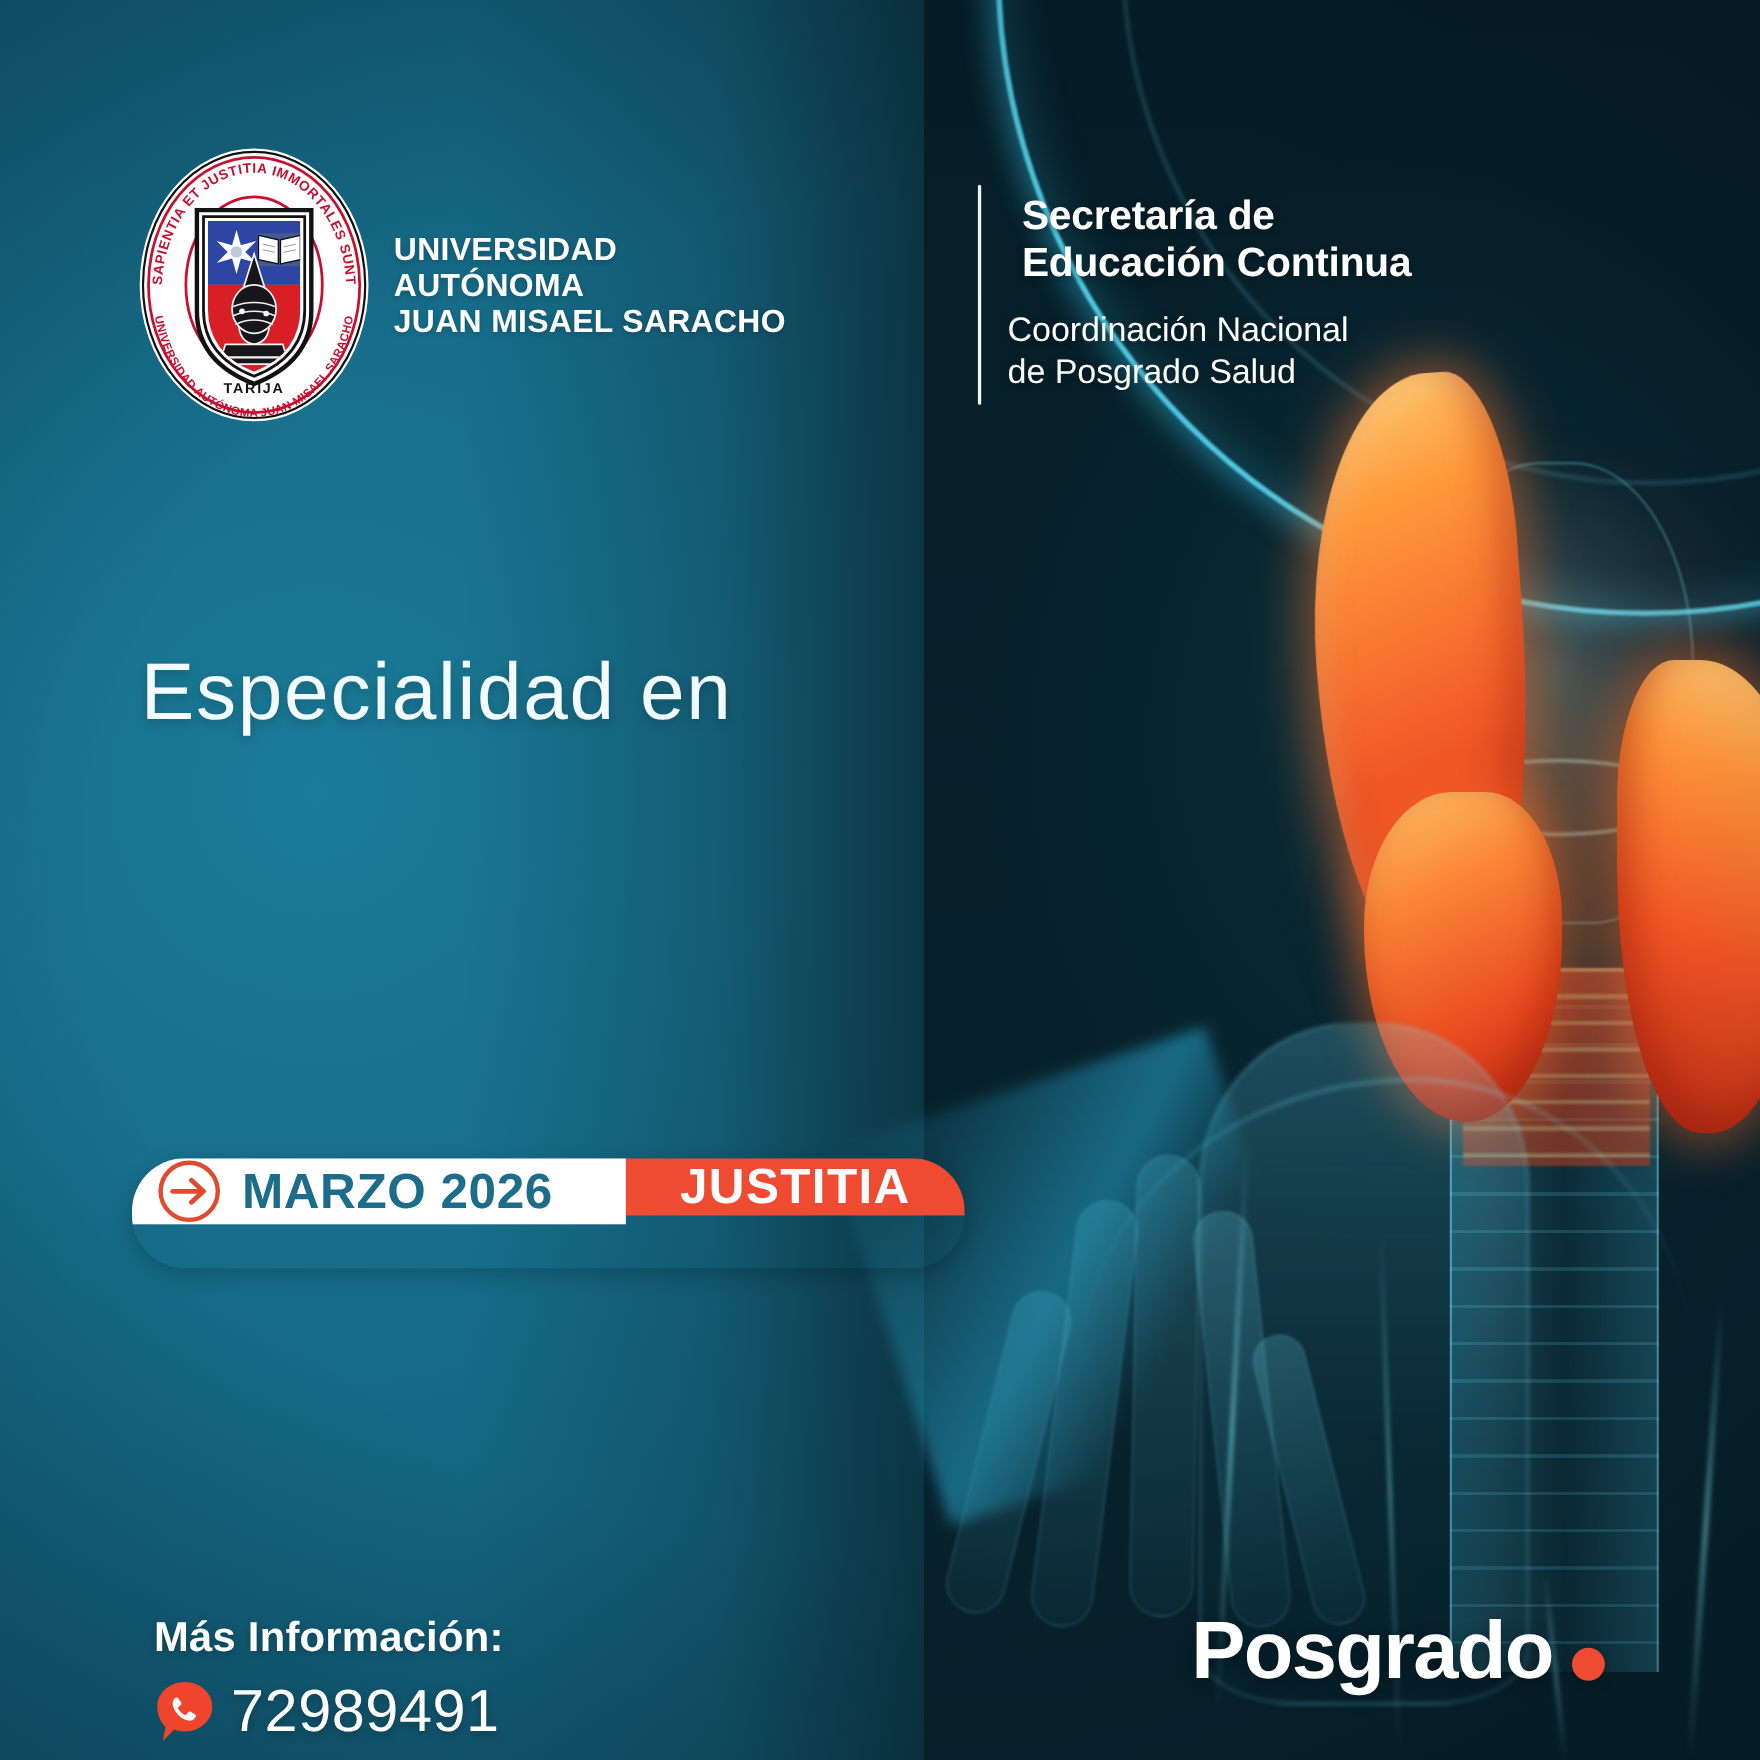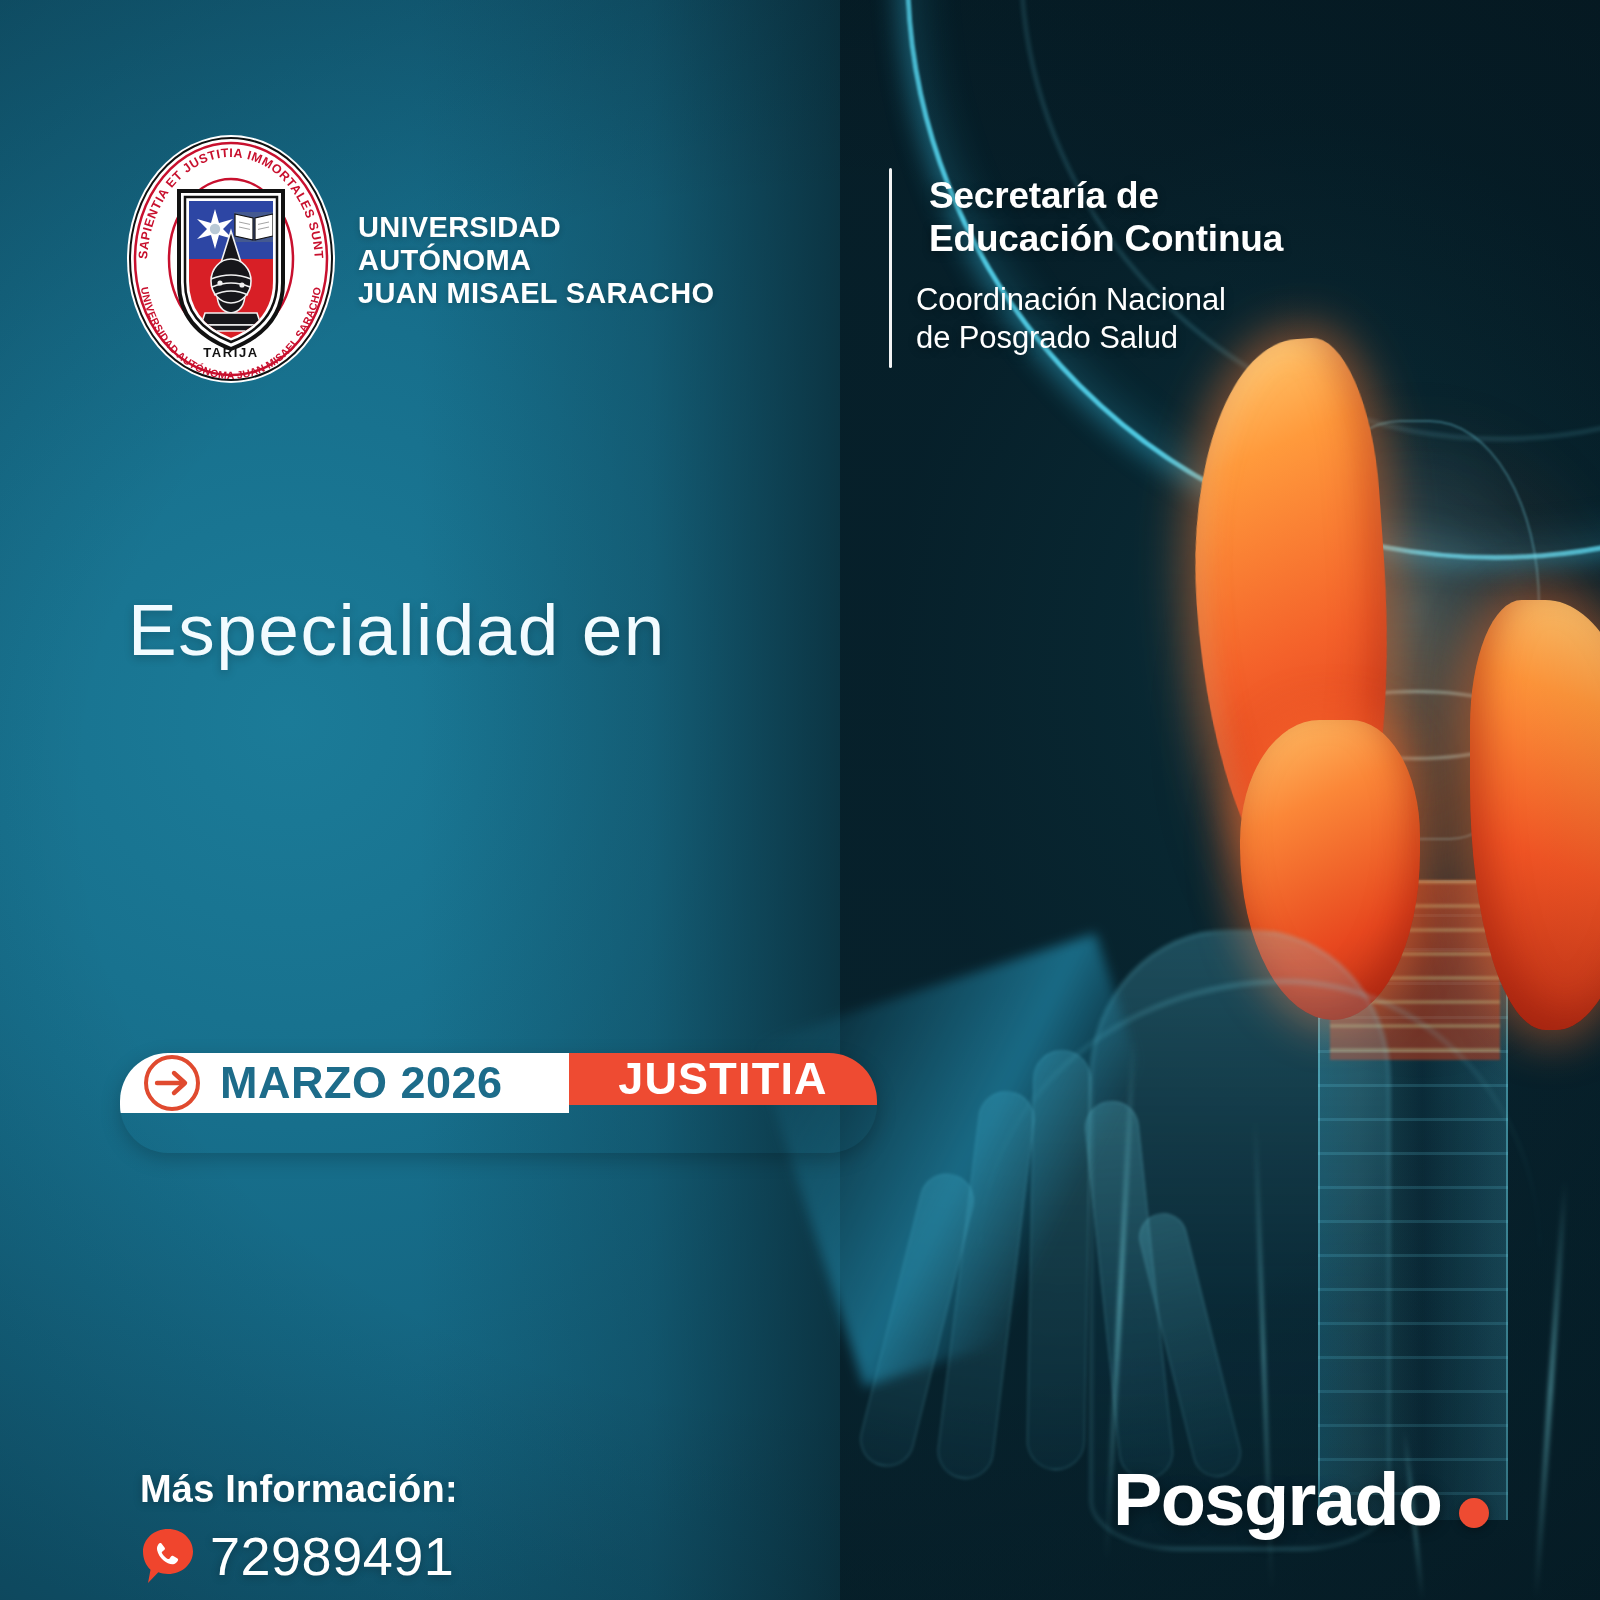--- a/index.html
+++ b/index.html
@@ -301,21 +301,21 @@
   .phone-num {
     color:#ffffff;
     font-size:54px;
     font-weight:300;
     letter-spacing:0.5px;
     text-shadow:0 2px 8px rgba(0,0,0,0.28);
   }
 
   
   .posgrado {
-    position:absolute; left:1113px; top:1463px;
+    position:absolute; left:1083px; top:1463px;
     display:flex; align-items:flex-end; gap:18px;
   }
   .posgrado-word {
     color:#ffffff;
     font-size:74px;
     font-weight:700;
     letter-spacing:-1.6px;
     line-height:1;
     text-shadow:0 3px 14px rgba(0,0,0,0.40);
   }

